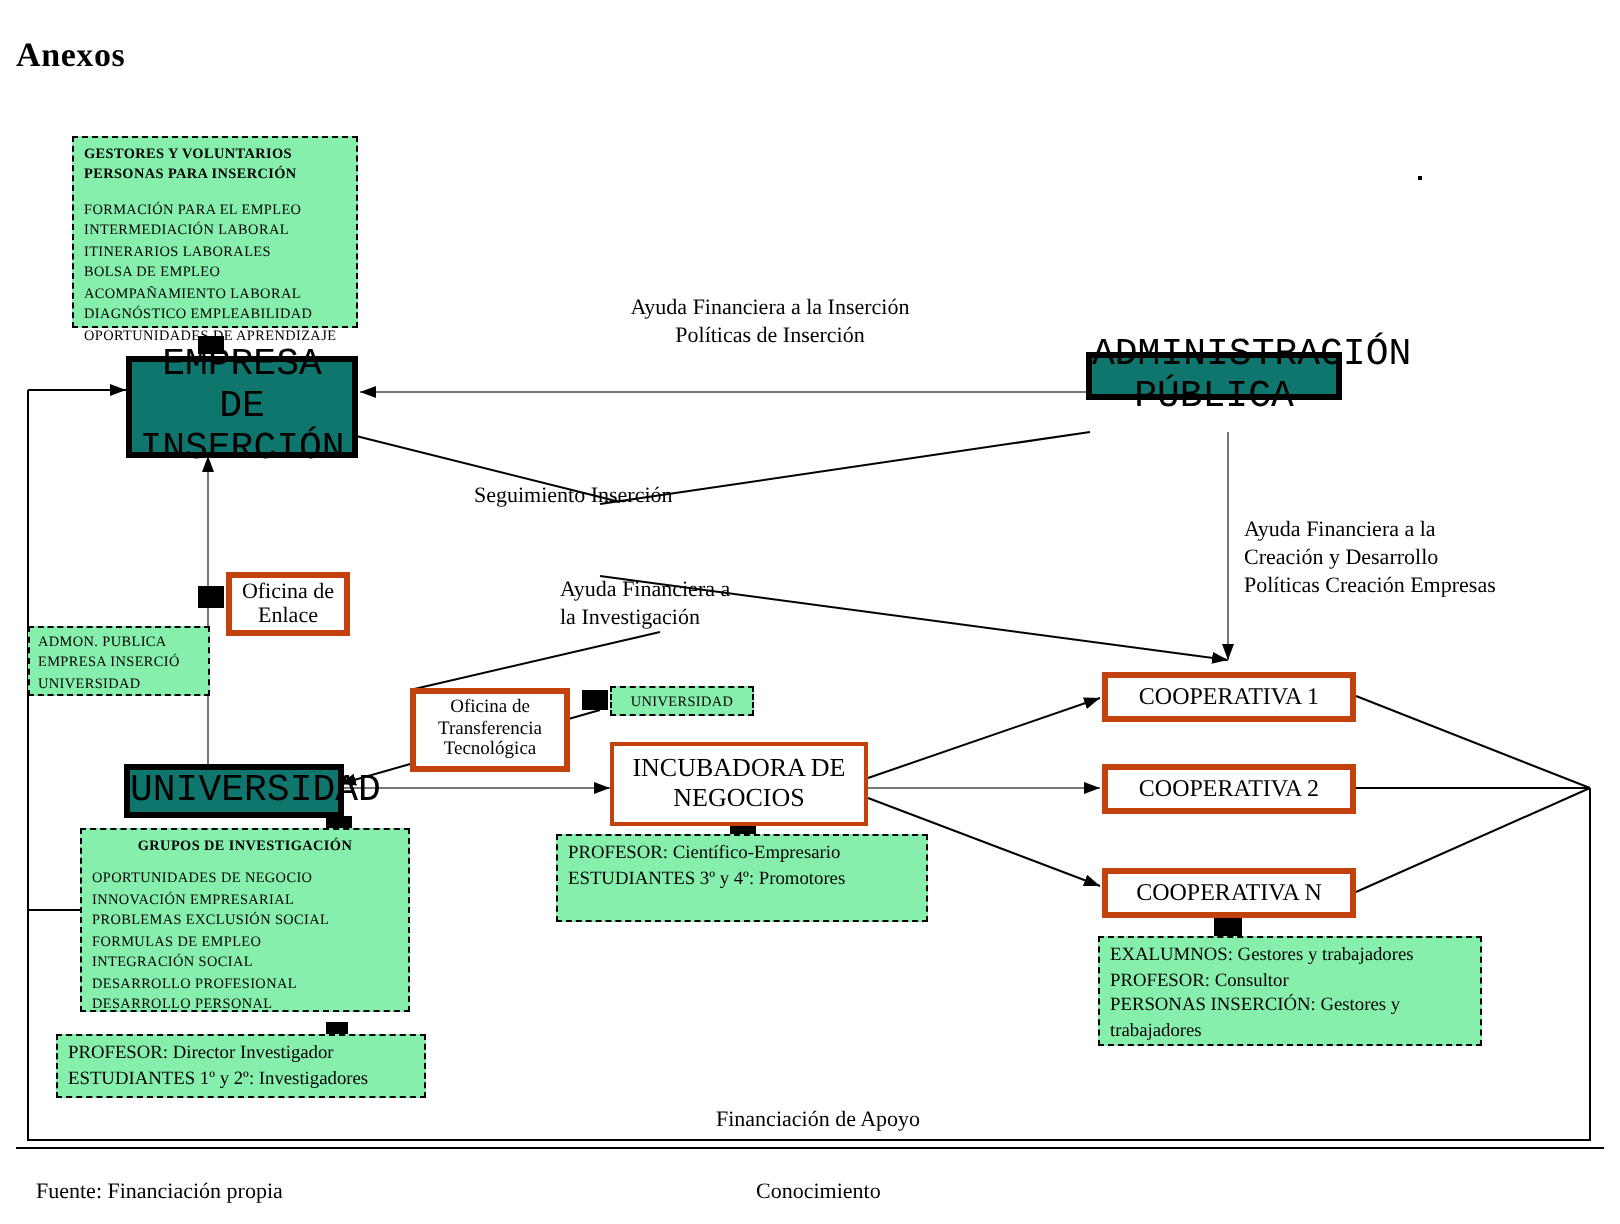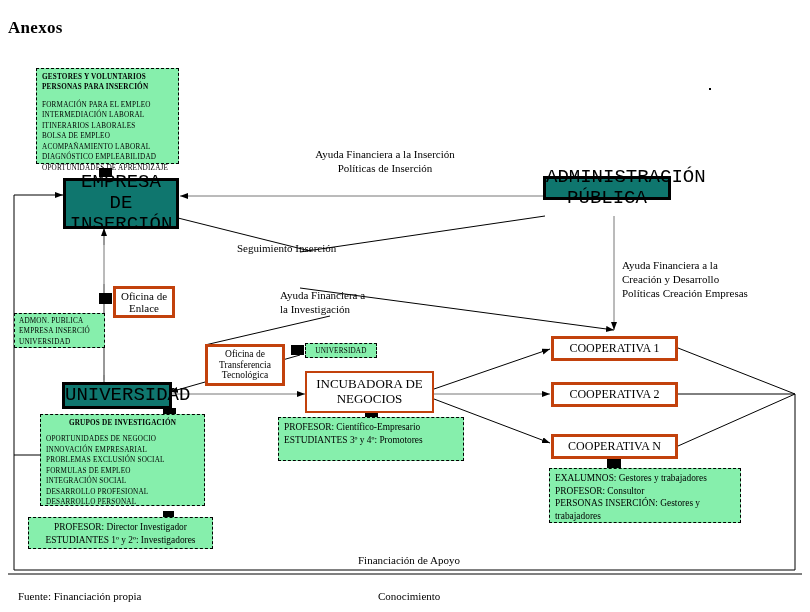--- a/index.html
+++ b/index.html
@@ -135,21 +135,21 @@
     <div style="height:6px;"></div>
     <div class="itm">OPORTUNIDADES DE NEGOCIO</div>
     <div class="itm">INNOVACIÓN EMPRESARIAL</div>
     <div class="itm">PROBLEMAS EXCLUSIÓN SOCIAL</div>
     <div class="itm">FORMULAS DE EMPLEO</div>
     <div class="itm">INTEGRACIÓN SOCIAL</div>
     <div class="itm">DESARROLLO PROFESIONAL</div>
     <div class="itm">DESARROLLO PERSONAL</div>
   </div>
 
-  <div class="note" style="left:28px;top:517px;width:185px;height:32px;padding:3px 5px;text-align:center;">
+  <div class="note" style="left:28px;top:517px;width:185px;height:32px;padding:3px 5px;">
     <div class="reg">PROFESOR: Director Investigador</div>
     <div class="reg">ESTUDIANTES 1º y 2º: Investigadores</div>
   </div>
 
   <div class="note" style="left:278px;top:417px;width:186px;height:44px;padding:3px 5px;">
     <div class="reg">PROFESOR: Científico-Empresario</div>
     <div class="reg">ESTUDIANTES 3º y 4º: Promotores</div>
   </div>
 
   <div class="note" style="left:549px;top:468px;width:192px;height:55px;padding:3px 5px;">

